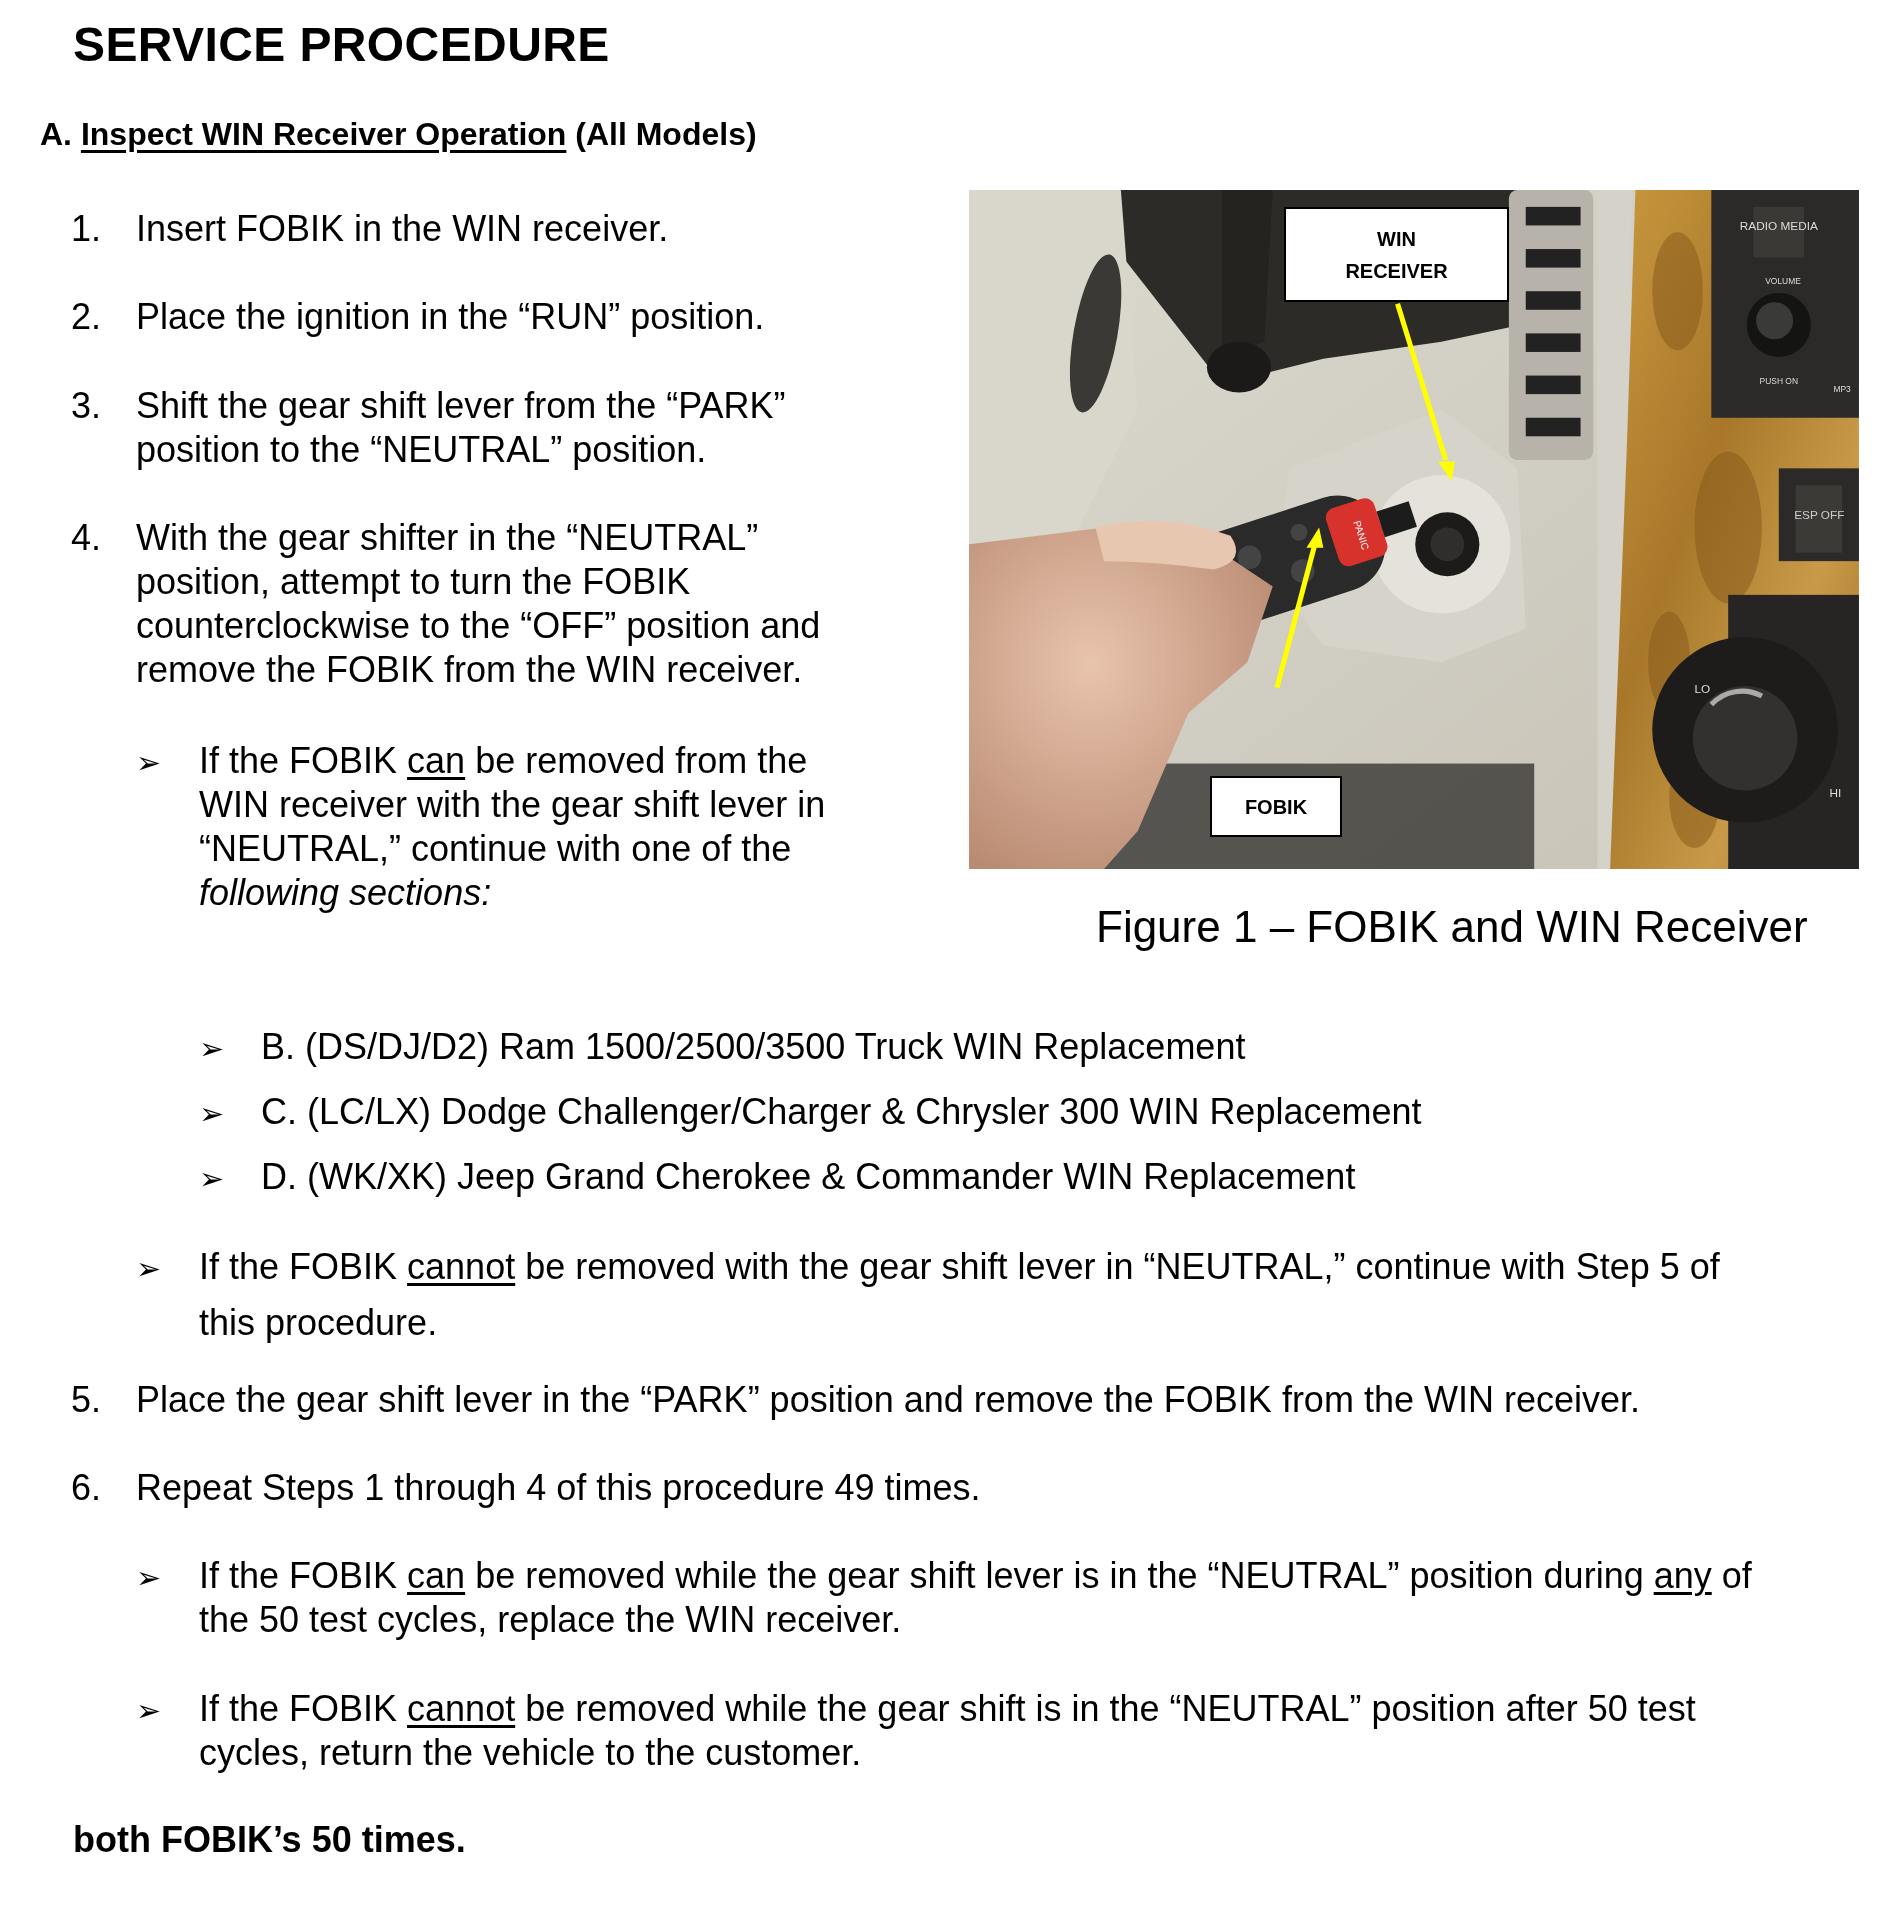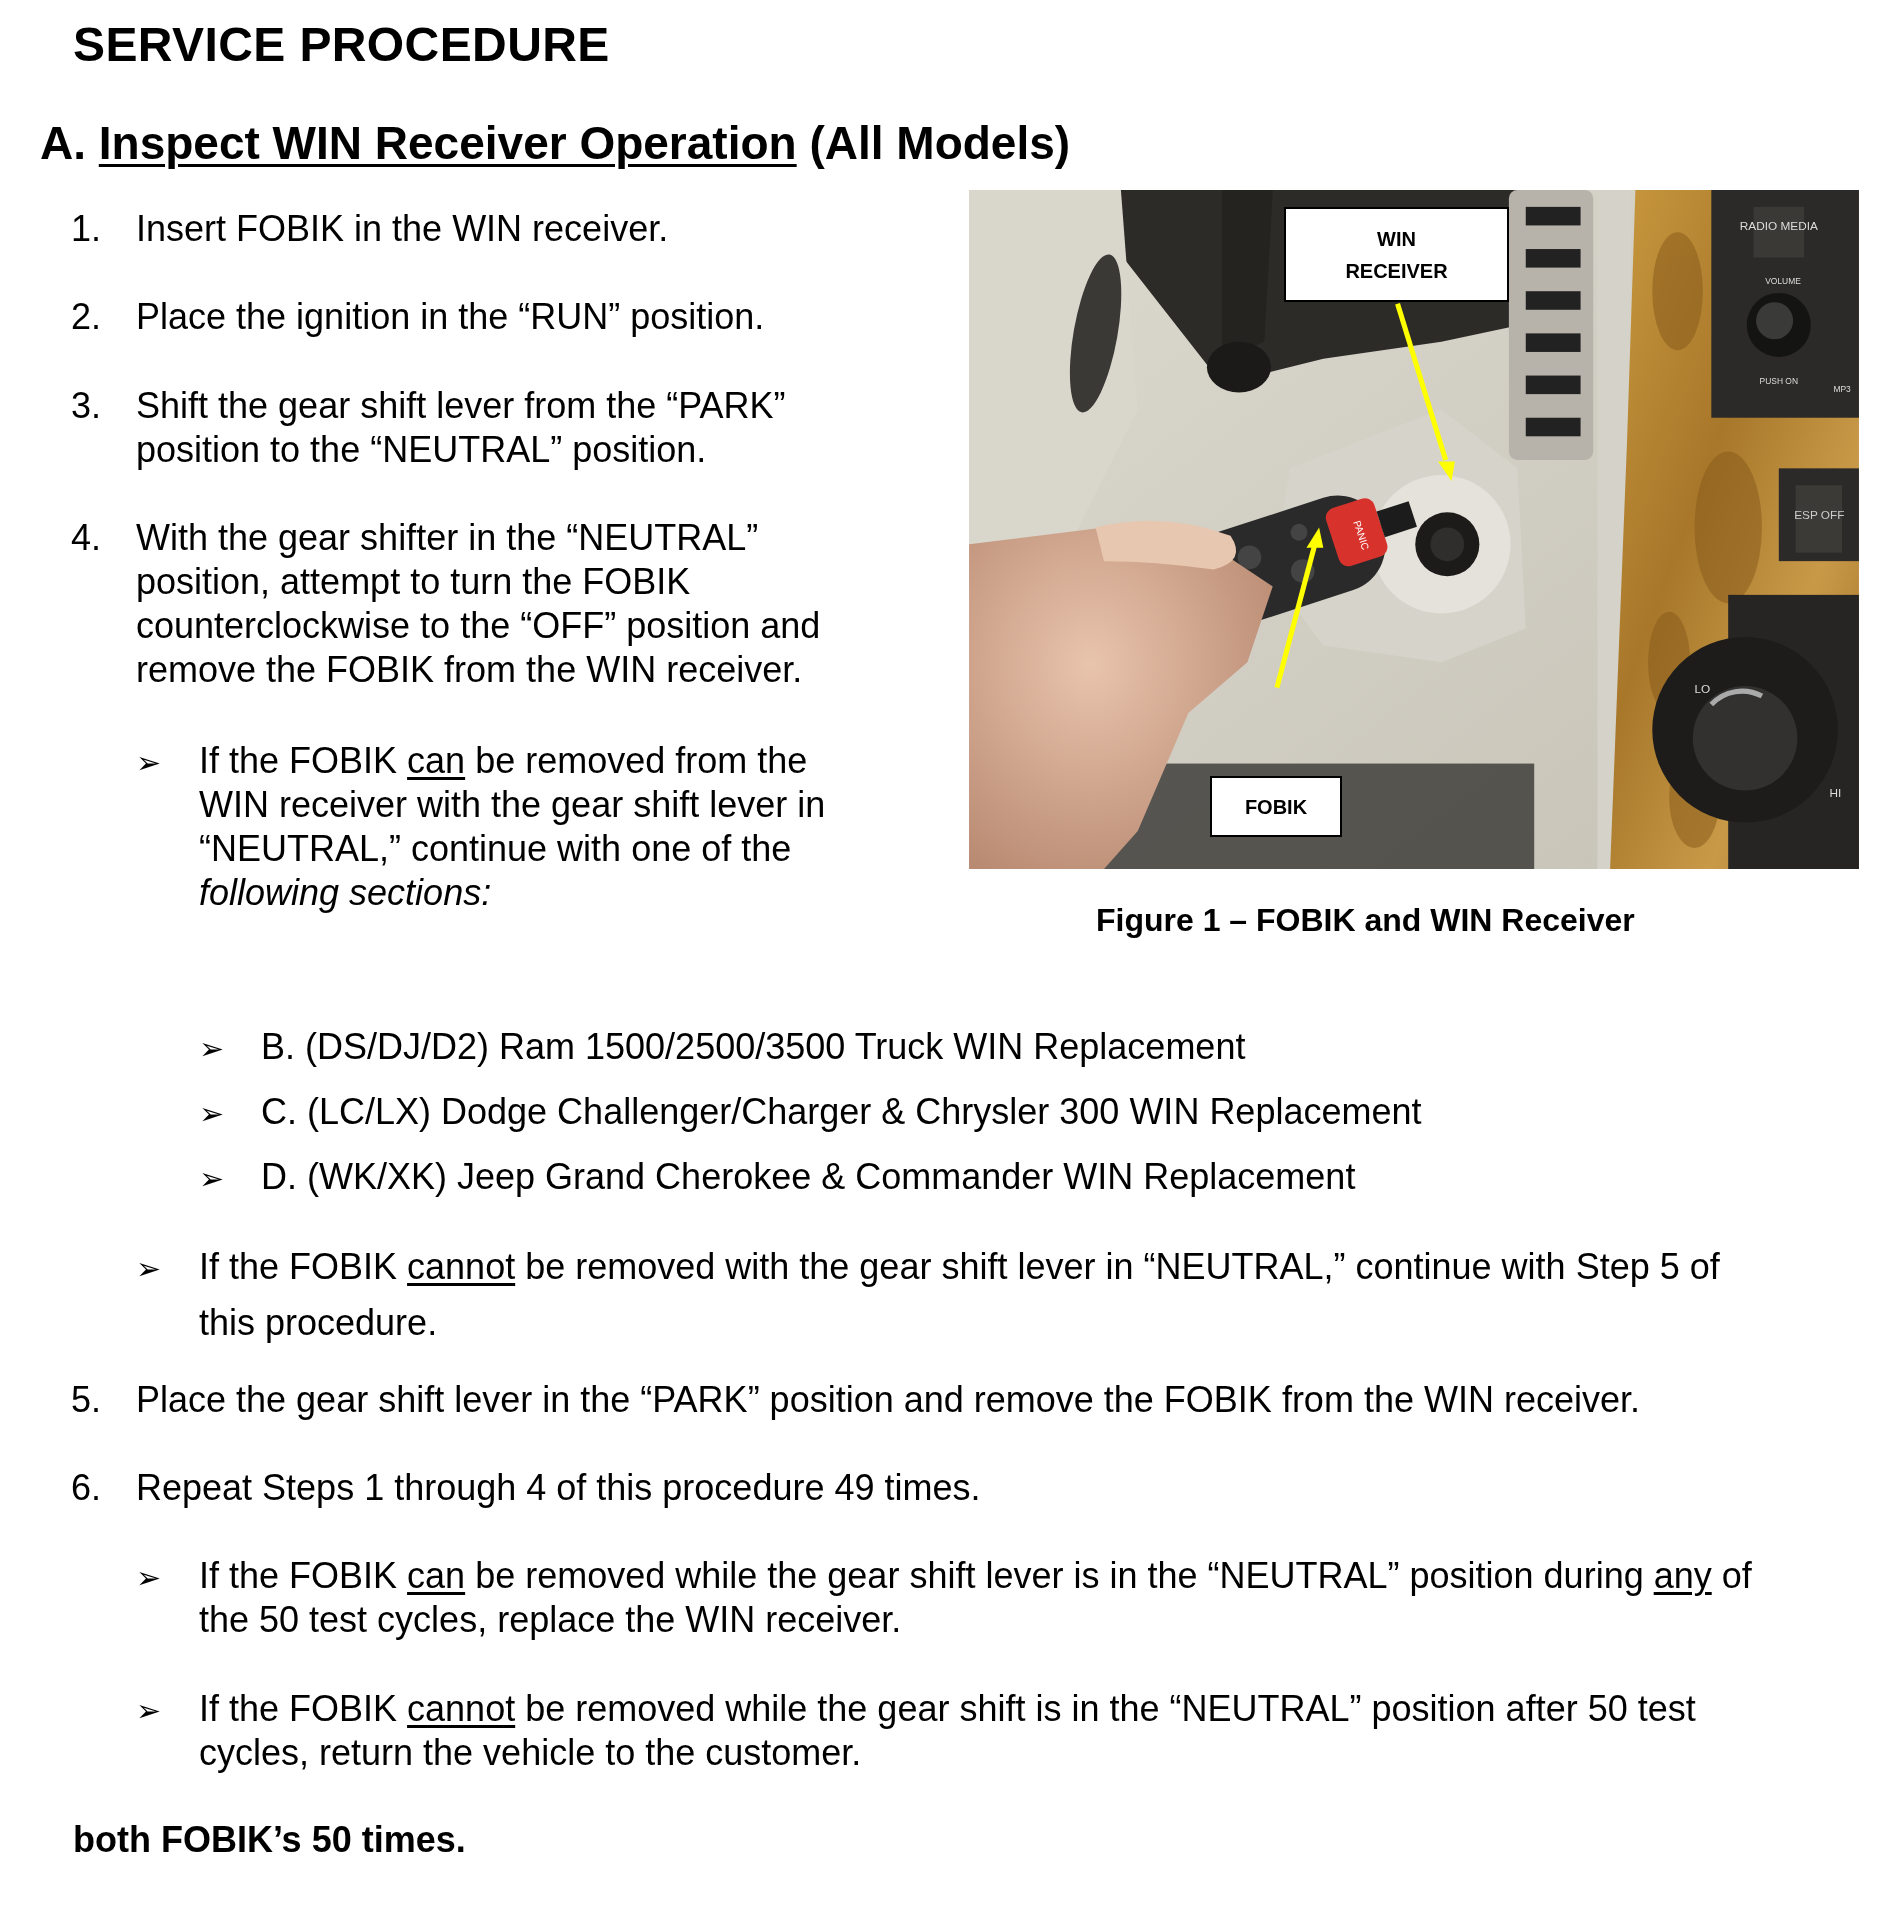--- a/index.html
+++ b/index.html
@@ -1,29 +1,29 @@
 <!DOCTYPE html>
 <html style="font-size:13.5px"><head>
 <meta charset="utf-8">
 <style>
   html, body { margin:0; padding:0; background:#ffffff; }
   body { width:1902px; height:1929px; position:relative; overflow:hidden;
          font-family:"Liberation Sans", sans-serif; color:#000; }
   .abs { position:absolute; white-space:nowrap; }
   .title { left:73px; top:17px; font-size:48px; font-weight:bold; letter-spacing:0.4px; }
-  .section { left:40px; top:116px; font-size:46px; font-weight:bold; }
+  .section { left:40px; top:116px; font-size:32px; font-weight:bold; }
   .section u { text-decoration-thickness:3.4px; text-underline-offset:5px; }
   .body { font-size:36px; line-height:44px; }
   .num { position:absolute; left:71px; }
   .step-text { position:absolute; left:136px; }
   .bullet { position:absolute; font-size:30px; }
   u.em { text-decoration-thickness:2.5px; text-underline-offset:4.2px; }
   .photo { position:absolute; left:969px; top:190px; width:890px; height:679px; overflow:hidden;
            background:#cfcbbf; }
-  .caption { position:absolute; left:1096px; top:902px; font-size:32px; font-weight:bold; }
+  .caption { position:absolute; left:1096px; top:902px; font-size:44px; font-weight:normal; }
   .note { position:absolute; left:73px; top:1818px; font-size:36px; font-weight:bold; line-height:44px; white-space:normal; width:1788px; }
   .label-box { position:absolute; background:#fff; border:2.5px solid #000; font-weight:bold; font-size:20px;
                text-align:center; line-height:32px; display:flex; align-items:center; justify-content:center; }
 </style>
 </head>
 <body>
 
 <div class="abs title">SERVICE PROCEDURE</div>
 
 <div class="abs section">

